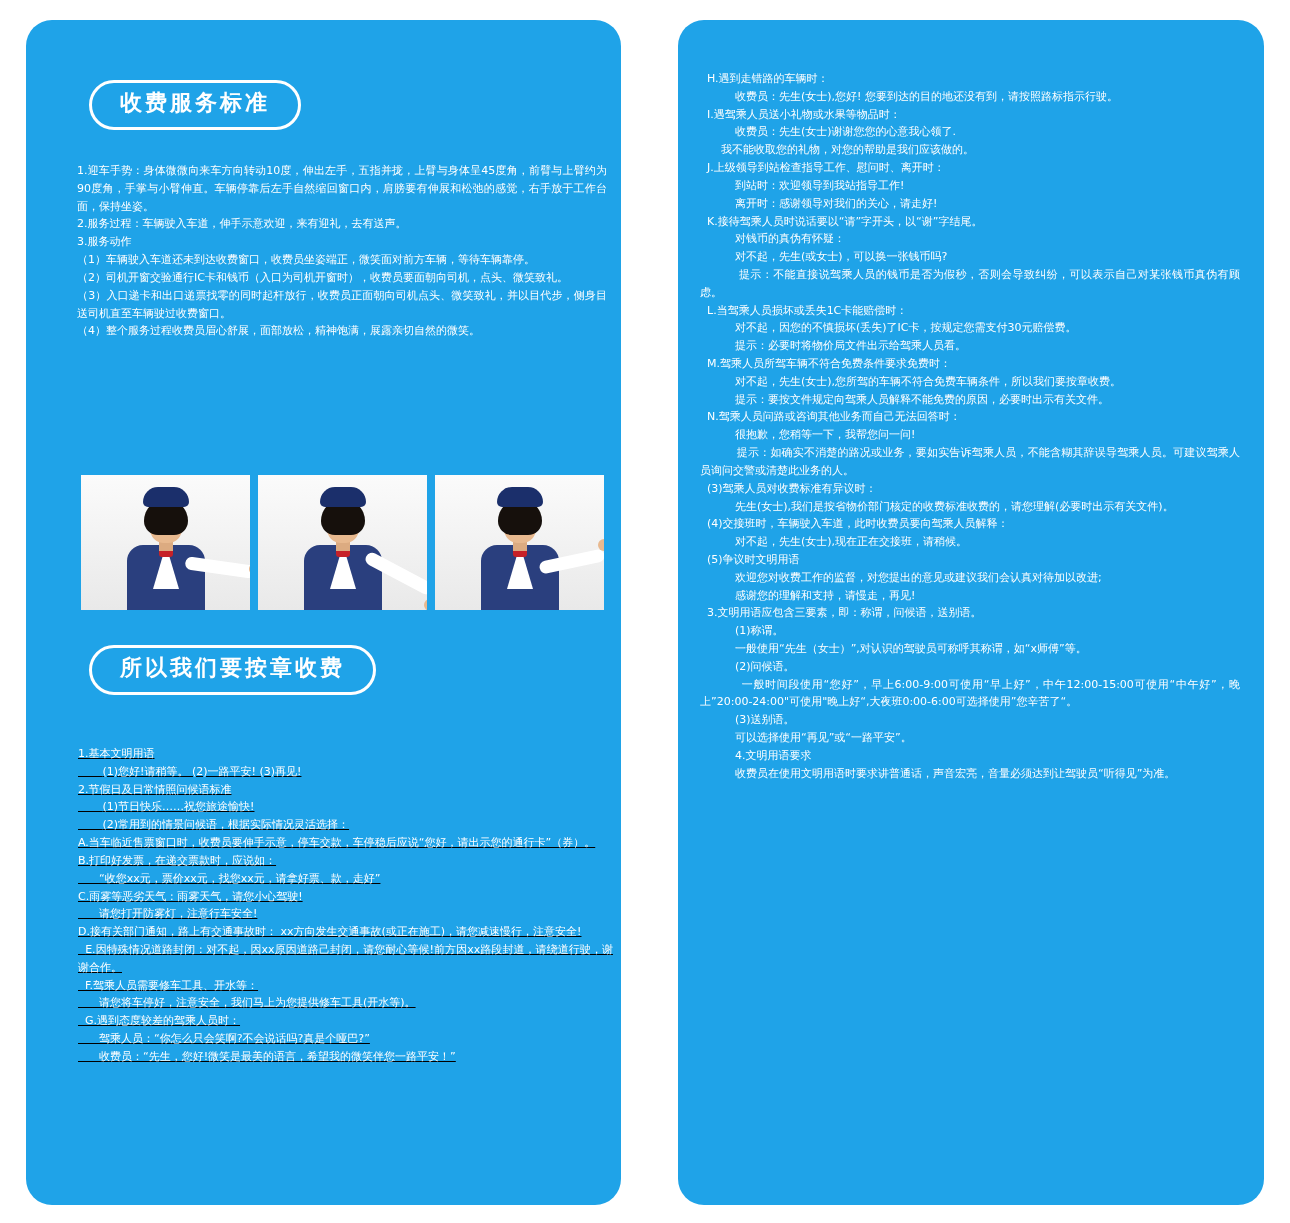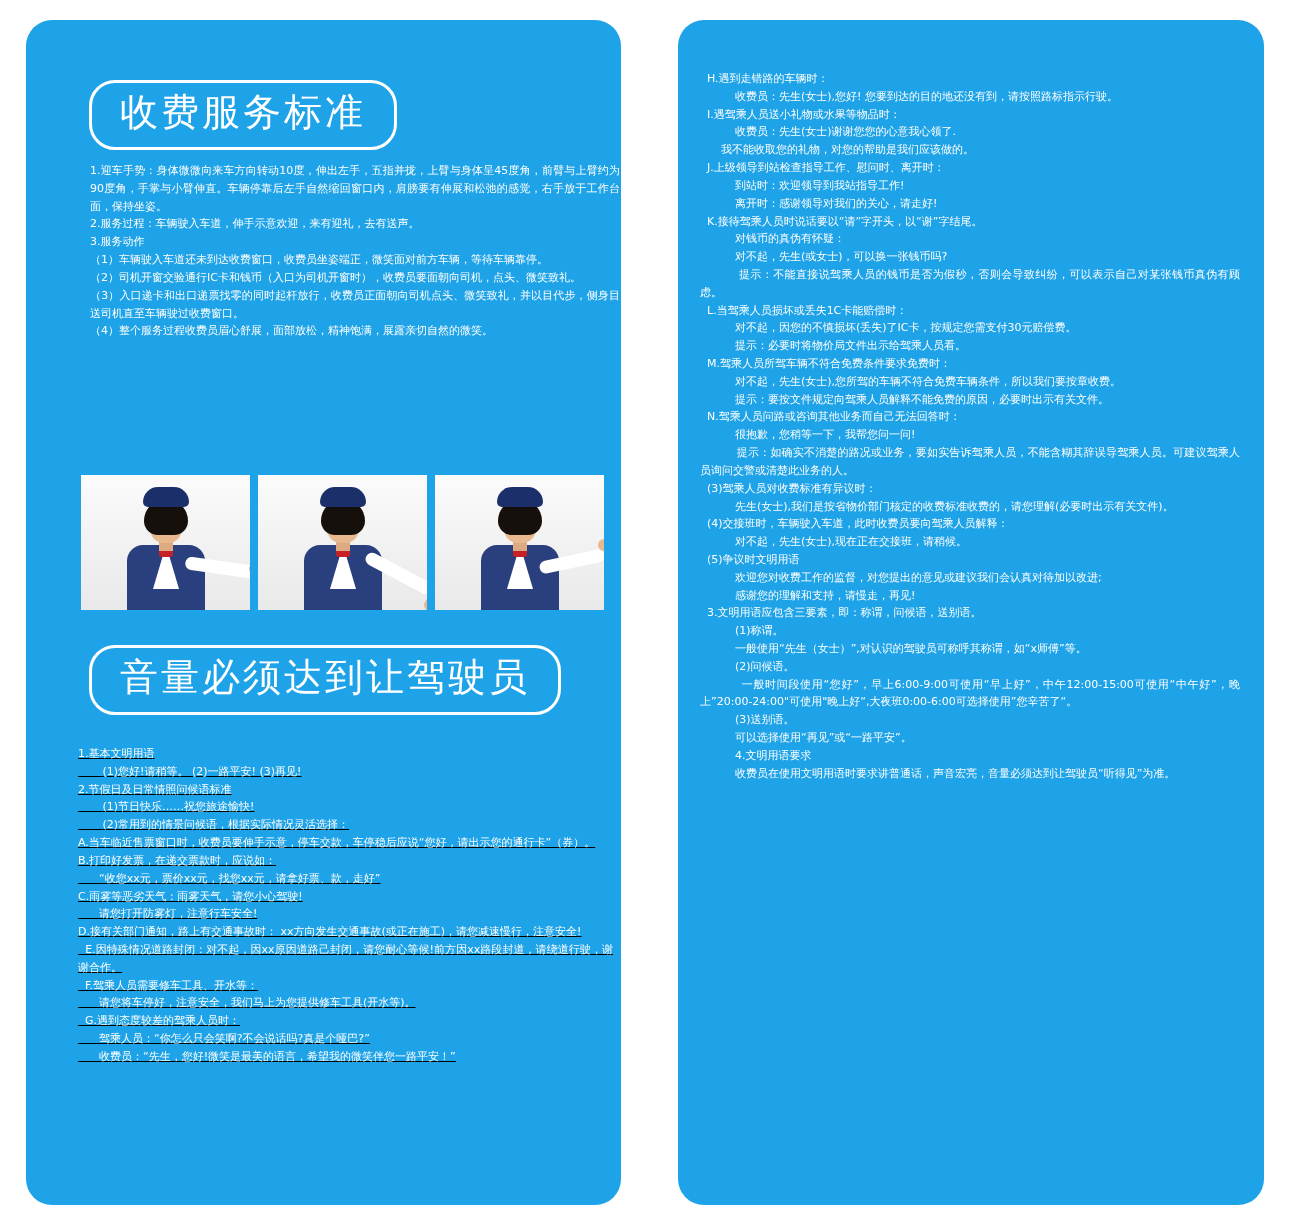--- a/index.html
+++ b/index.html
@@ -33,38 +33,38 @@
   }
   .title-box {
     border: 3px solid #ffffff;
     border-radius: 26px;
     display: inline-block;
     padding: 6px 28px 10px 28px;
     background: transparent;
   }
   .title-text {
     color: #ffffff;
-    font-weight: normal;
-    font-size: 38px;
+    font-weight: bold;
+    font-size: 22px;
     letter-spacing: 3px;
     line-height: 1.25;
     white-space: nowrap;
   }
   .title-wrap {
     padding-left: 45px;
   }
   .body-text {
     color: #ffffff;
     font-size: 11px;
     line-height: 1.62;
     text-align: justify;
   }
   #left-body {
     position: absolute;
-    left: 64px;
+    left: 51px;
     top: 142px;
     width: 530px;
   }
   #left-body2 {
     position: absolute;
     left: 52px;
     top: 725px;
     width: 535px;
     text-decoration: underline;
   }
@@ -220,21 +220,21 @@
       <div class="hand" style="left:163px; top:64px;"></div>
       <div class="neck"></div>
         <div class="face"></div>
         <div class="hair"></div>
         <div class="hat"></div>
     </div>
   </div>
 
   <div class="title-wrap" style="position:absolute; left:18px; top:625px;">
     <div class="title-box">
-      <div class="title-text">音量必须达到让驾驶员</div>
+      <div class="title-text">所以我们要按章收费</div>
     </div>
   </div>
 
   <div id="left-body2">
     <p class="body-text para">1.基本文明用语
        (1)您好!请稍等。 (2)一路平安! (3)再见!
 2.节假日及日常情照问候语标准
        (1)节日快乐……祝您旅途愉快!
        (2)常用到的情景问候语，根据实际情况灵活选择：
 A.当车临近售票窗口时，收费员要伸手示意，停车交款，车停稳后应说“您好，请出示您的通行卡”（券）。

